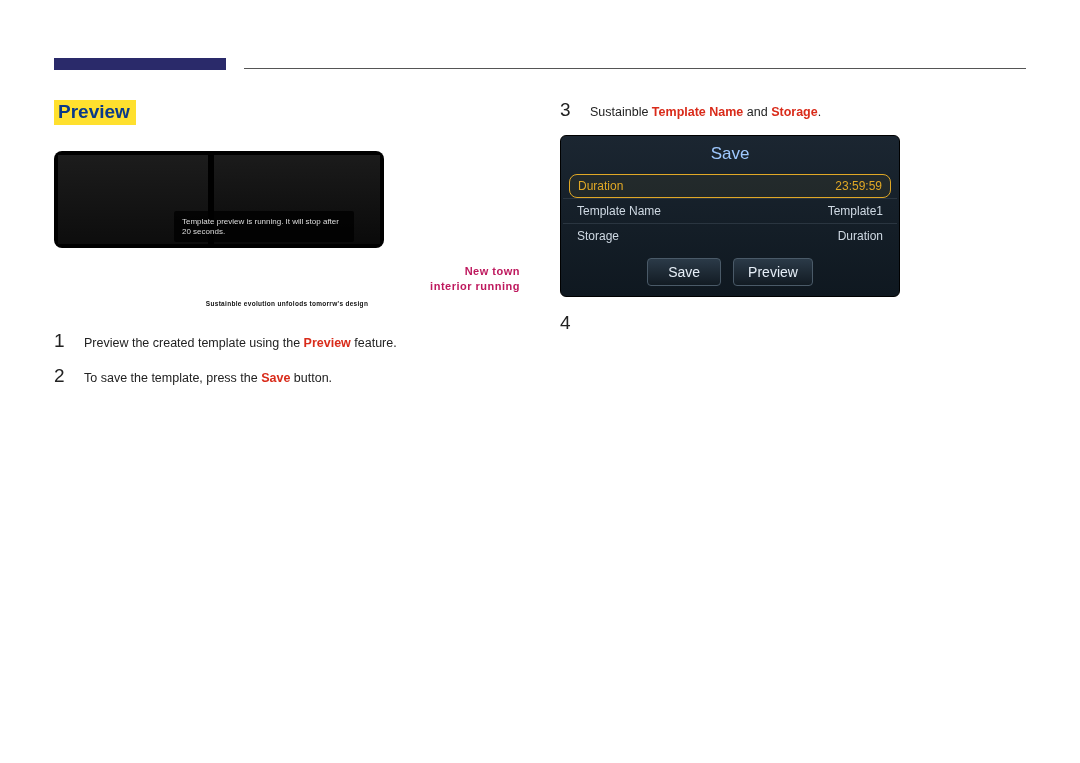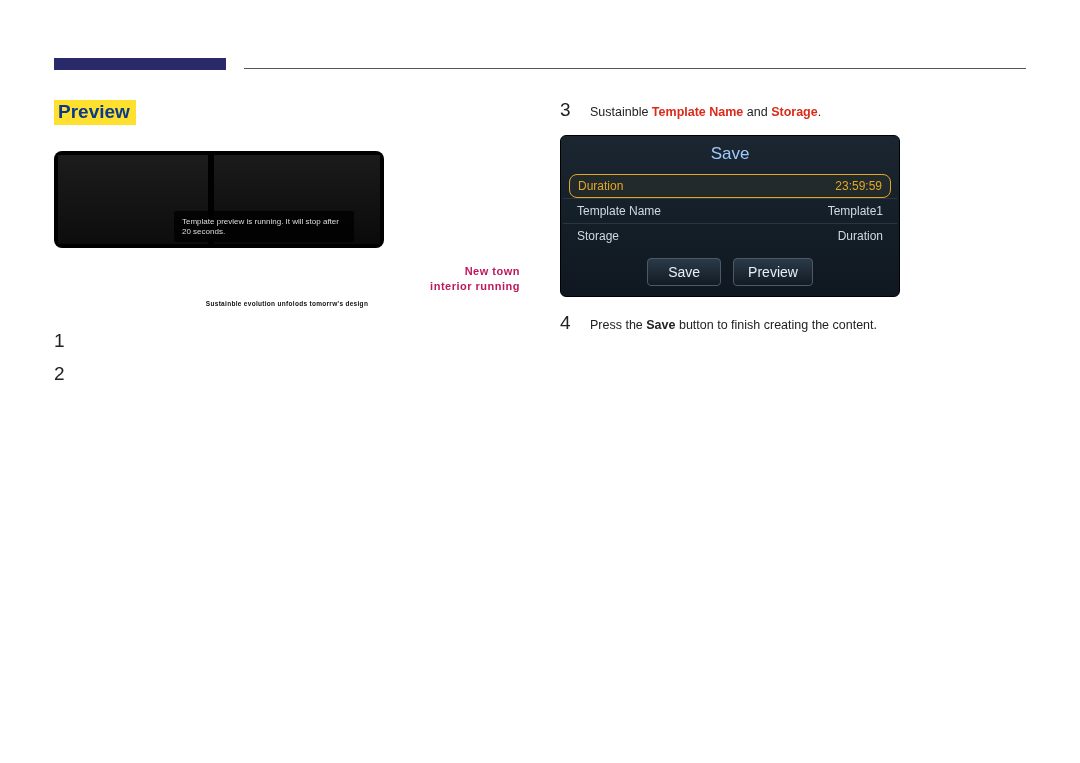--- a/index.html
+++ b/index.html
@@ -192,23 +192,29 @@
       </div>
       <div class="preview-caption">
         <span>New town</span><br>
         <span>interior running</span>
       </div>
       <div class="preview-sub">Sustainble evolution unfolods tomorrw's design</div>
 
       <div class="steps">
         <div class="step">
           <div class="step-num">1</div>
+          <div class="step-text">
+            <span>Preview the created template using the </span><span class="hl">Preview</span><span> feature.</span>
+          </div>
         </div>
         <div class="step">
           <div class="step-num">2</div>
+          <div class="step-text">
+            <span>To save the template, press the </span><span class="hl">Save</span><span> button.</span>
+          </div>
         </div>
       </div>
     </div>
 
     <div class="col col-right">
       <div class="step">
         <div class="step-num">3</div>
         <div class="step-text">
           <span>Sustainble </span><span class="hl">Template Name</span><span> and </span><span class="hl">Storage</span><span>.</span>
         </div>
@@ -229,19 +235,16 @@
           <span class="row-val">Duration</span>
         </div>
         <div class="dialog-buttons">
           <div class="dlg-btn">Save</div>
           <div class="dlg-btn">Preview</div>
         </div>
       </div>
 
       <div class="step" style="margin-top:16px;">
         <div class="step-num">4</div>
-        <div class="step-text">
-          <span>Press the </span><span class="bold">Save</span><span> button to finish creating the content.</span>
-        </div>
       </div>
     </div>
   </div>
 </div>
 
 </body></html>

